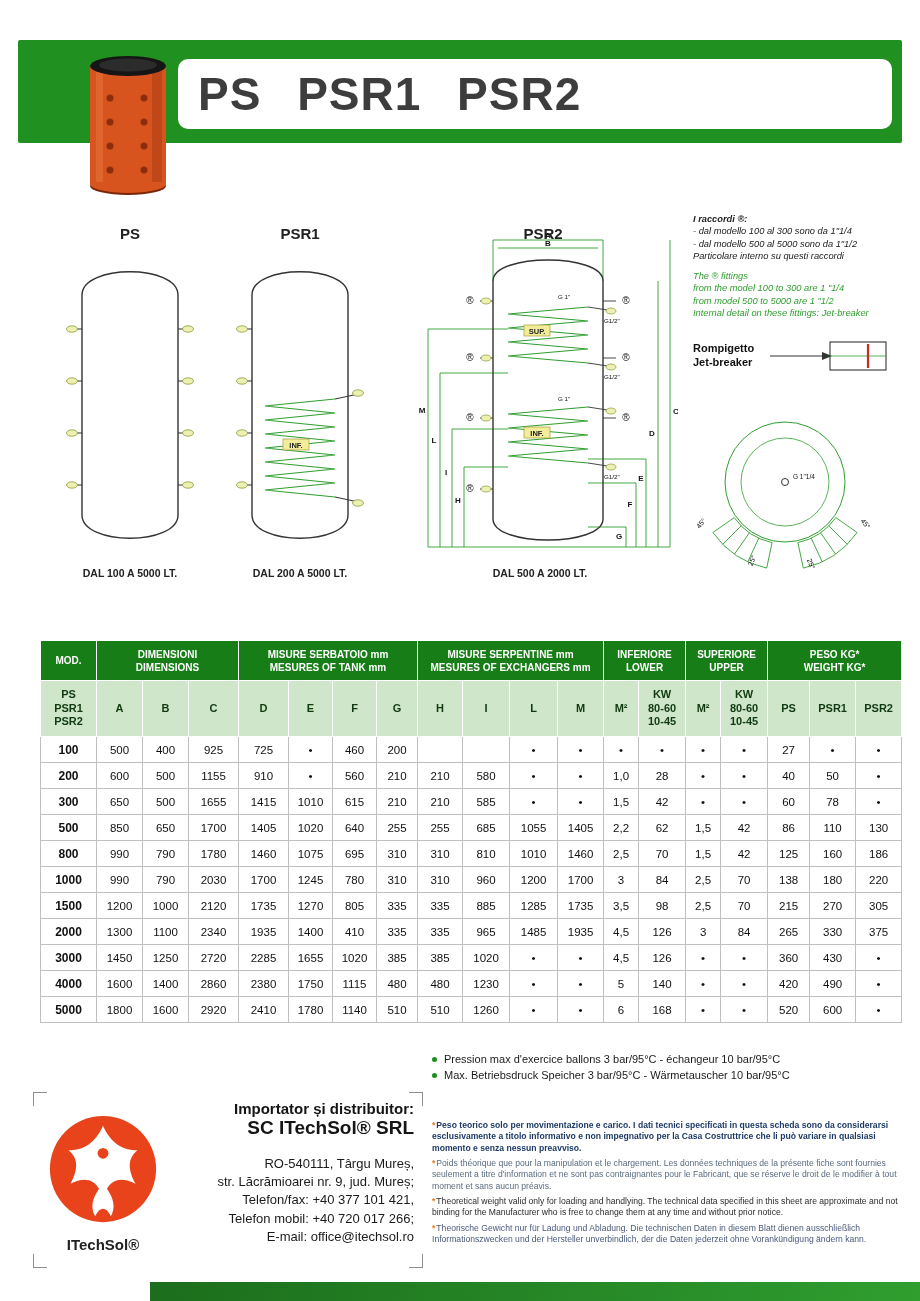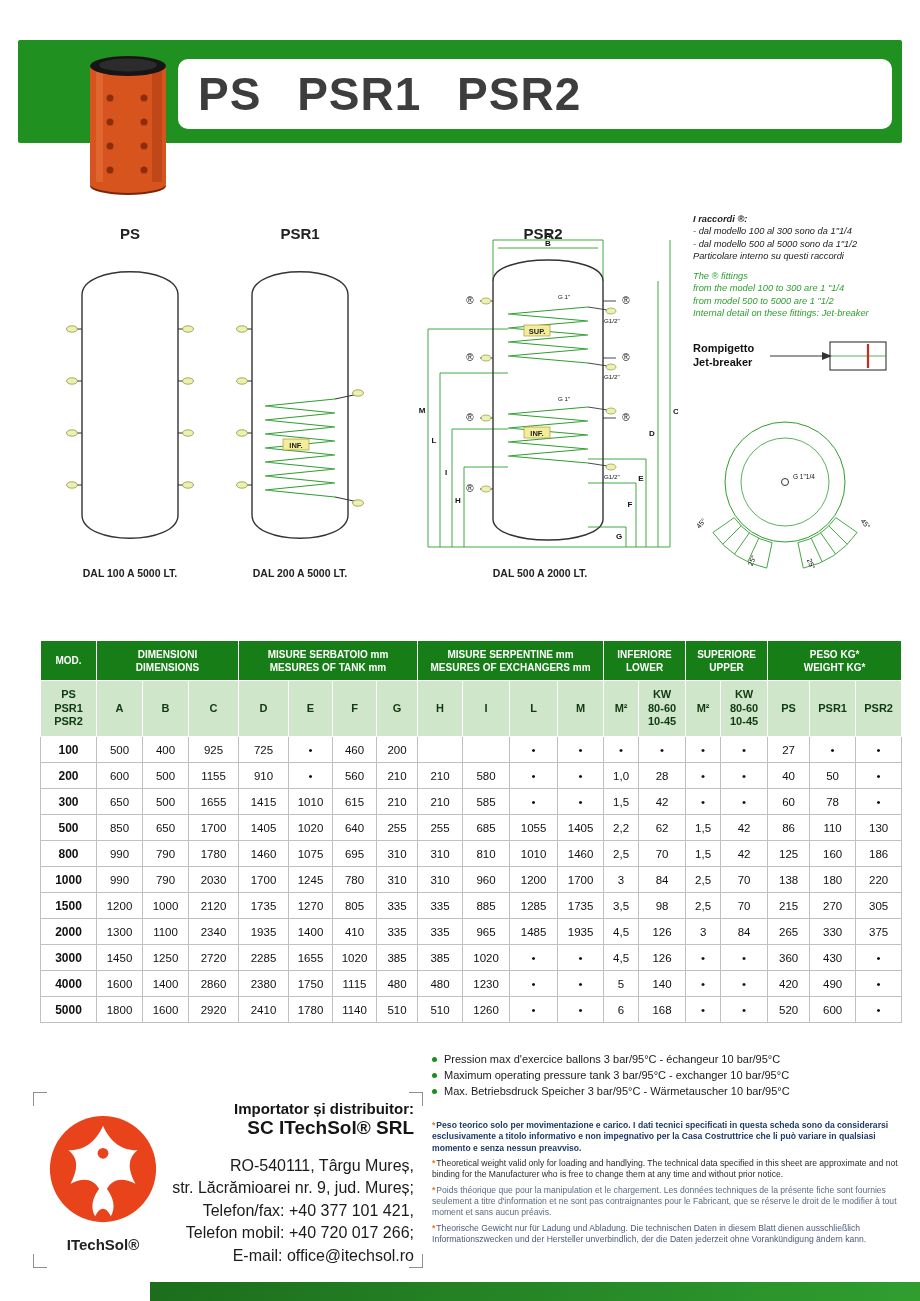--- a/index.html
+++ b/index.html
@@ -63,21 +63,21 @@
   .corner{position:absolute;width:14px;height:14px;border-color:#8f8f8f;border-style:solid;border-width:0}
   .c-tl{left:0;top:0;border-top-width:1px;border-left-width:1px}
   .c-tr{right:0;top:0;border-top-width:1px;border-right-width:1px}
   .c-bl{left:0;bottom:0;border-bottom-width:1px;border-left-width:1px}
   .c-br{right:0;bottom:0;border-bottom-width:1px;border-right-width:1px}
   .logo{left:42px;top:1112px;width:122px;text-align:center}
   .logo-text{font-size:15px;font-weight:bold;color:#222;margin-top:2px}
   .importer{left:166px;top:1100px;width:248px;text-align:right}
   .imp-title{font-size:15px;font-weight:bold}
   .imp-name{font-size:19px;font-weight:bold;margin-bottom:16px}
-  .imp-line{font-size:16px;line-height:1.4;color:#1b1b1b}
+  .imp-line{font-size:13px;line-height:1.4;color:#1b1b1b}
 
   .bottom-band{left:150px;top:1282px;width:770px;height:19px;background:linear-gradient(90deg,#1c6e1c,#2f9e2f)}
 </style>
 </head>
 <body>
 
 <div>
 
   <div class="abs top-band">
     <div class="abs title-box" style="left:160px;top:19px">
@@ -600,28 +600,27 @@
           <td>•</td>
           <td>520</td>
           <td>600</td>
           <td>•</td>
         </tr>
       </tbody>
   </table>
 
   <ul class="pressure">
       <li>Pression max d'exercice ballons 3 bar/95°C - échangeur 10 bar/95°C</li>
-      <li>Maximum operating pressure tank 3 bar/95°C - exchanger 10 bar/95°C</li>
       <li>Max. Betriebsdruck Speicher 3 bar/95°C - Wärmetauscher 10 bar/95°C</li>
     </ul>
 
   <div class="footnotes">
       <p class="fn fn-0"><span class="ast">*</span>Peso teorico solo per movimentazione e carico. I dati tecnici specificati in questa scheda sono da considerarsi esclusivamente a titolo informativo e non impegnativo per la Casa Costruttrice che li può variare in qualsiasi momento e senza nessun preavviso.</p>
+      <p class="fn fn-1"><span class="ast">*</span>Poids théorique que pour la manipulation et le chargement. Les données techniques de la présente fiche sont fournies seulement a titre d'information et ne sont pas contraignantes pour le Fabricant, que se réserve le droit de le modifier à tout moment et sans aucun préavis.</p>
       <p class="fn fn-2"><span class="ast">*</span>Theoretical weight valid only for loading and handlying. The technical data specified in this sheet are approximate and not binding for the Manufacturer who is free to change them at any time and without prior notice.</p>
-      <p class="fn fn-1"><span class="ast">*</span>Poids théorique que pour la manipulation et le chargement. Les données techniques de la présente fiche sont fournies seulement a titre d'information et ne sont pas contraignantes pour le Fabricant, que se réserve le droit de le modifier à tout moment et sans aucun préavis.</p>
       <p class="fn fn-3"><span class="ast">*</span>Theorische Gewicht nur für Ladung und Abladung. Die technischen Daten in diesem Blatt dienen ausschließlich Informationszwecken und der Hersteller unverbindlich, der die Daten jederzeit ohne Vorankündigung ändern kann.</p>
     </div>
 
   <div class="abs bracket">
     <span class="corner c-tl"></span>
     <span class="corner c-tr"></span>
     <span class="corner c-bl"></span>
     <span class="corner c-br"></span>
   </div>
 

